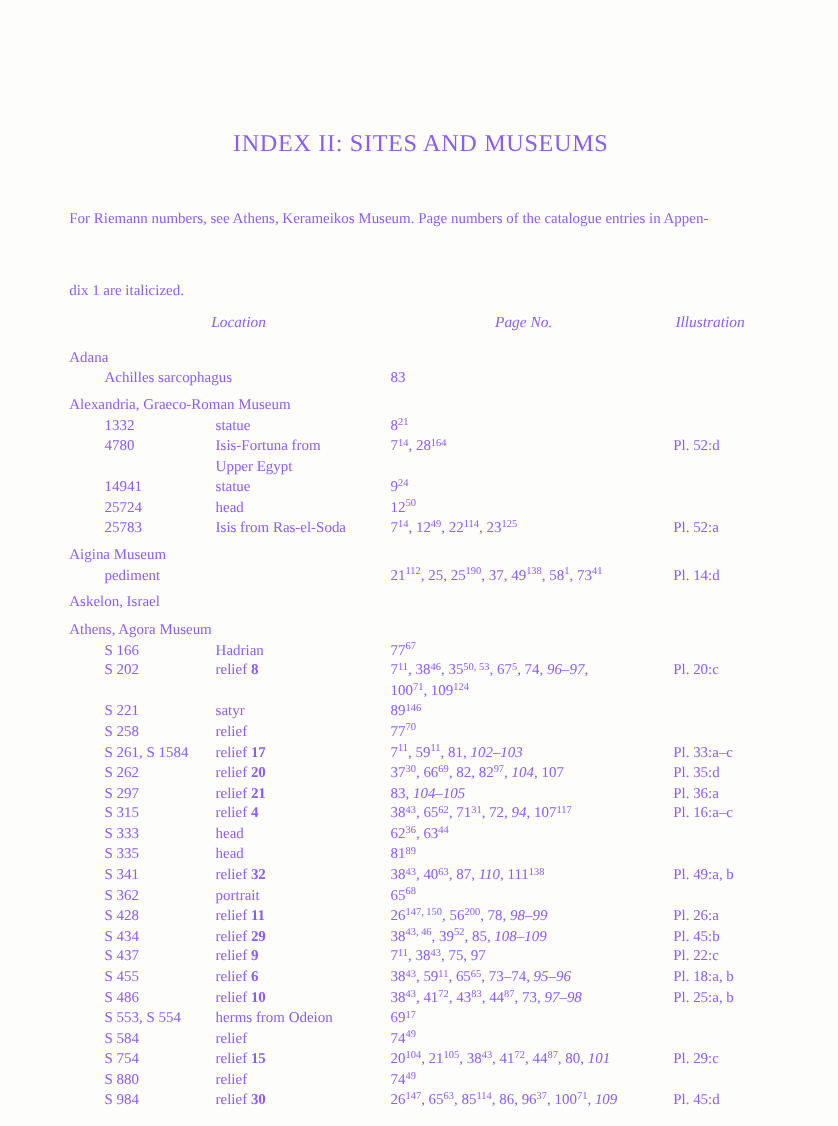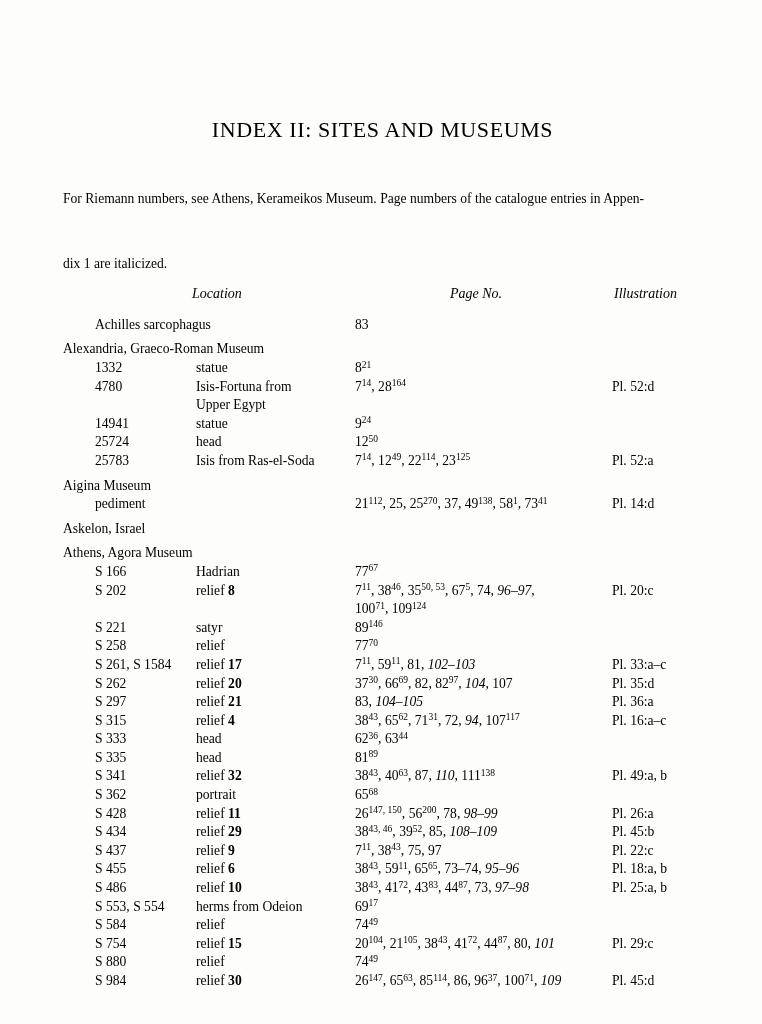--- a/index.html
+++ b/index.html
@@ -1,20 +1,20 @@
 <!DOCTYPE html>
 <html><head>
 <meta charset="utf-8">
 <style>
   html,body{margin:0;padding:0;background:#d8d8d8;}
   .page{
     position:relative;
     width:762px;height:1024px;
     background:#fdfdfb;
-    color:#000000;
+    color:#8b5cf6;
     font-family:"Liberation Serif","DejaVu Serif",serif;
     overflow:hidden;
     margin:0 auto;
   }
   .content{padding:117px 60px 0 63px;}
   .title{
     font-size:22px;
     font-weight:normal;
     letter-spacing:0.6px;
     text-align:center;
@@ -68,20 +68,21 @@
     </div>
 
     <div class="colheads">
       <span class="ch-location">Location</span>
       <span class="ch-pageno">Page No.</span>
       <span class="ch-illustration">Illustration</span>
     </div>
 
     <div class="sections">
         <div class="section">
+          <div class="section-header">Adana</div>
           <div class="row">
             <div class="cell id">Achilles sarcophagus</div>
             <div class="cell desc"></div>
             <div class="cell pages">83</div>
             <div class="cell ill"></div>
           </div>
         </div>
         <div class="section">
           <div class="section-header">Alexandria, Graeco-Roman Museum</div>
           <div class="row">
@@ -113,21 +114,21 @@
             <div class="cell desc">Isis from Ras-el-Soda</div>
             <div class="cell pages">7<sup>14</sup>, 12<sup>49</sup>, 22<sup>114</sup>, 23<sup>125</sup></div>
             <div class="cell ill">Pl. 52:a</div>
           </div>
         </div>
         <div class="section">
           <div class="section-header">Aigina Museum</div>
           <div class="row">
             <div class="cell id">pediment</div>
             <div class="cell desc"></div>
-            <div class="cell pages">21<sup>112</sup>, 25, 25<sup>270</sup>, 37, 49<sup>138</sup>, 58<sup>1</sup>, 73<sup>41</sup></div>
+            <div class="cell pages">21<sup>112</sup>, 25, 25<sup>190</sup>, 37, 49<sup>138</sup>, 58<sup>1</sup>, 73<sup>41</sup></div>
             <div class="cell ill">Pl. 14:d</div>
           </div>
         </div>
         <div class="section">
           <div class="section-header">Askelon, Israel</div>
         </div>
         <div class="section">
           <div class="section-header">Athens, Agora Museum</div>
           <div class="row">
             <div class="cell id">S 166</div>

